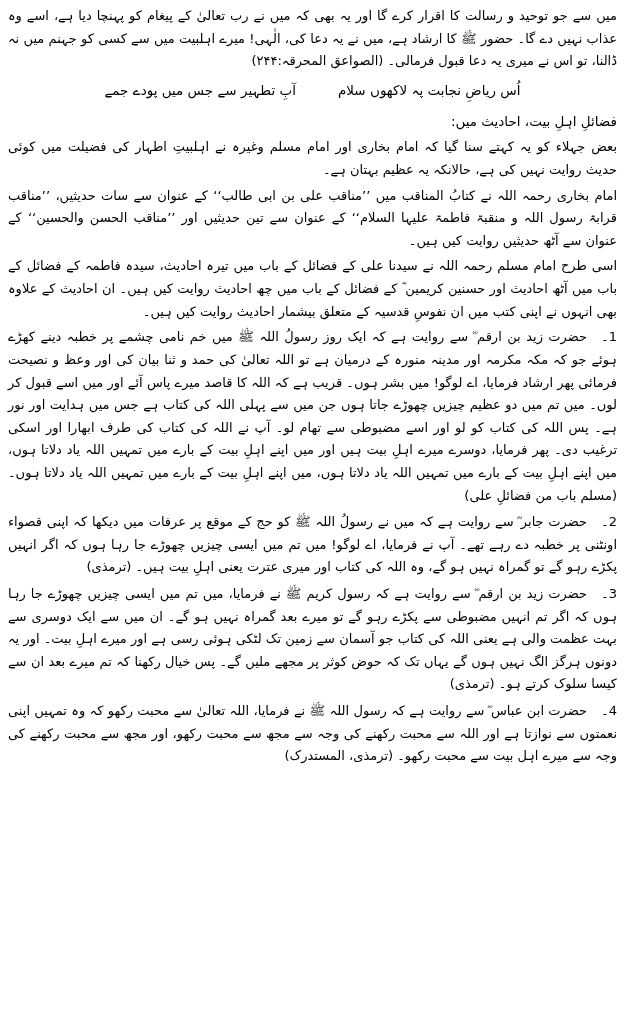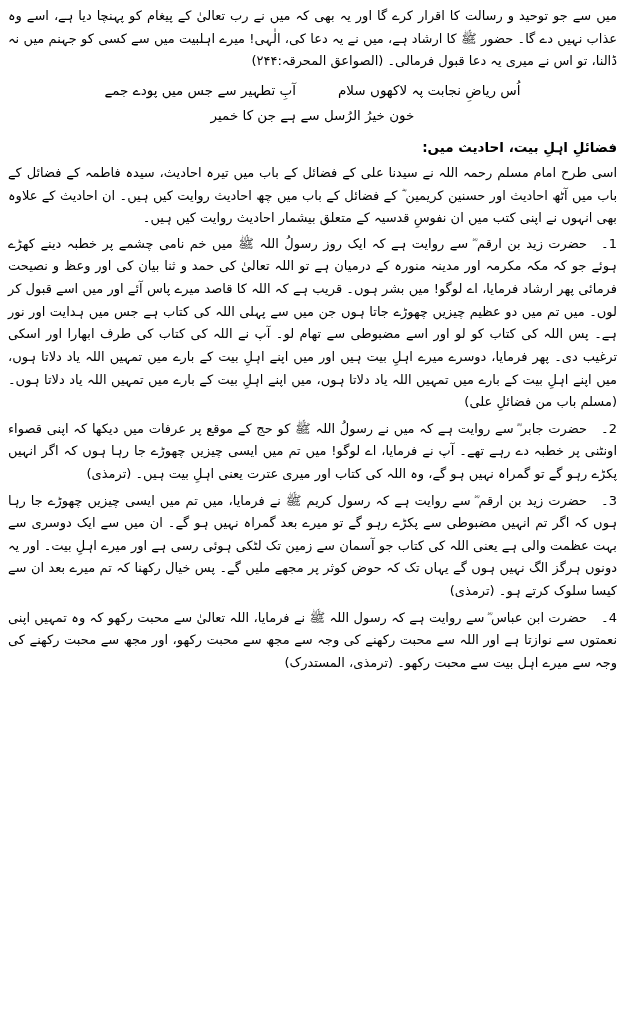--- a/index.html
+++ b/index.html
@@ -39,21 +39,21 @@
     display: flex;
     justify-content: center;
     align-items: baseline;
     gap: 42px;
     font-size: 13.5px;
     line-height: 1.9;
     white-space: nowrap;
   }
   .heading {
     font-size: 13.5px;
-    font-weight: bold;
+    font-weight: normal;
     margin: 6px 0 3px 0;
     text-align: right;
     line-height: 1.7;
   }
   .hadith {
     margin: 0 0 4px 0;
   }
   .hadith .marker {
     display: inline-block;
     margin-left: 14px;
@@ -66,27 +66,28 @@
 <div class="page">
 
   <p class="para intro">میں سے جو توحید و رسالت کا اقرار کرے گا اور یہ بھی کہ میں نے رب تعالیٰ کے پیغام کو پہنچا دیا ہے، اسے وہ عذاب نہیں دے گا۔ حضور ﷺ کا ارشاد ہے، میں نے یہ دعا کی، الٰہی! میرے اہلبیت میں سے کسی کو جہنم میں نہ ڈالنا، تو اس نے میری یہ دعا قبول فرمالی۔ (الصواعق المحرقہ:۲۴۴)</p>
 
   <div class="verses">
     <div class="verse-line">
       <span>اُس ریاضِ نجابت پہ لاکھوں سلام</span>
       <span>آبِ تطہیر سے جس میں پودے جمے</span>
     </div>
     <div class="verse-line">
-      <span>خون خیرُ الرُسل سے ہے جن کا خمیر</span>
     </div>
   </div>
 
   <div class="heading">فضائلِ اہلِ بیت، احادیث میں:</div>
 
+  <p class="para">بعض جہلاء کو یہ کہتے سنا گیا کہ امام بخاری اور امام مسلم وغیرہ نے اہلبیتِ اطہار کی فضیلت میں کوئی حدیث روایت نہیں کی ہے، حالانکہ یہ عظیم بہتان ہے۔</p>
 
+  <p class="para">امام بخاری رحمہ اللہ نے کتابُ المناقب میں ’’مناقب علی بن ابی طالب‘‘ کے عنوان سے سات حدیثیں، ’’مناقب قرابۃ رسول اللہ و منقبۃ فاطمۃ علیہا السلام‘‘ کے عنوان سے تین حدیثیں اور ’’مناقب الحسن والحسین‘‘ کے عنوان سے آٹھ حدیثیں روایت کیں ہیں۔</p>
 
   <p class="para">اسی طرح امام مسلم رحمہ اللہ نے سیدنا علی کے فضائل کے باب میں تیرہ احادیث، سیدہ فاطمہ کے فضائل کے باب میں آٹھ احادیث اور حسنین کریمین ؓ کے فضائل کے باب میں چھ احادیث روایت کیں ہیں۔ ان احادیث کے علاوہ بھی انہوں نے اپنی کتب میں ان نفوسِ قدسیہ کے متعلق بیشمار احادیث روایت کیں ہیں۔</p>
 
 
   <p class="para hadith">
     <span class="marker">1۔</span><span>حضرت زید بن ارقم ؓ سے روایت ہے کہ ایک روز رسولُ اللہ ﷺ میں خم نامی چشمے پر خطبہ دینے کھڑے ہوئے جو کہ مکہ مکرمہ اور مدینہ منورہ کے درمیان ہے تو اللہ تعالیٰ کی حمد و ثنا بیان کی اور وعظ و نصیحت فرمائی پھر ارشاد فرمایا، اے لوگو! میں بشر ہوں۔ قریب ہے کہ اللہ کا قاصد میرے پاس آئے اور میں اسے قبول کر لوں۔ میں تم میں دو عظیم چیزیں چھوڑے جاتا ہوں جن میں سے پہلی اللہ کی کتاب ہے جس میں ہدایت اور نور ہے۔ پس اللہ کی کتاب کو لو اور اسے مضبوطی سے تھام لو۔ آپ نے اللہ کی کتاب کی طرف ابھارا اور اسکی ترغیب دی۔ پھر فرمایا، دوسرے میرے اہلِ بیت ہیں اور میں اپنے اہلِ بیت کے بارے میں تمہیں اللہ یاد دلاتا ہوں، میں اپنے اہلِ بیت کے بارے میں تمہیں اللہ یاد دلاتا ہوں، میں اپنے اہلِ بیت کے بارے میں تمہیں اللہ یاد دلاتا ہوں۔ (مسلم باب من فضائلِ علی)</span>
   </p>
 
   <p class="para hadith">
     <span class="marker">2۔</span><span>حضرت جابر ؓ سے روایت ہے کہ میں نے رسولُ اللہ ﷺ کو حج کے موقع پر عرفات میں دیکھا کہ اپنی قصواء اونٹنی پر خطبہ دے رہے تھے۔ آپ نے فرمایا، اے لوگو! میں تم میں ایسی چیزیں چھوڑے جا رہا ہوں کہ اگر انہیں پکڑے رہو گے تو گمراہ نہیں ہو گے، وہ اللہ کی کتاب اور میری عترت یعنی اہلِ بیت ہیں۔ (ترمذی)</span>

